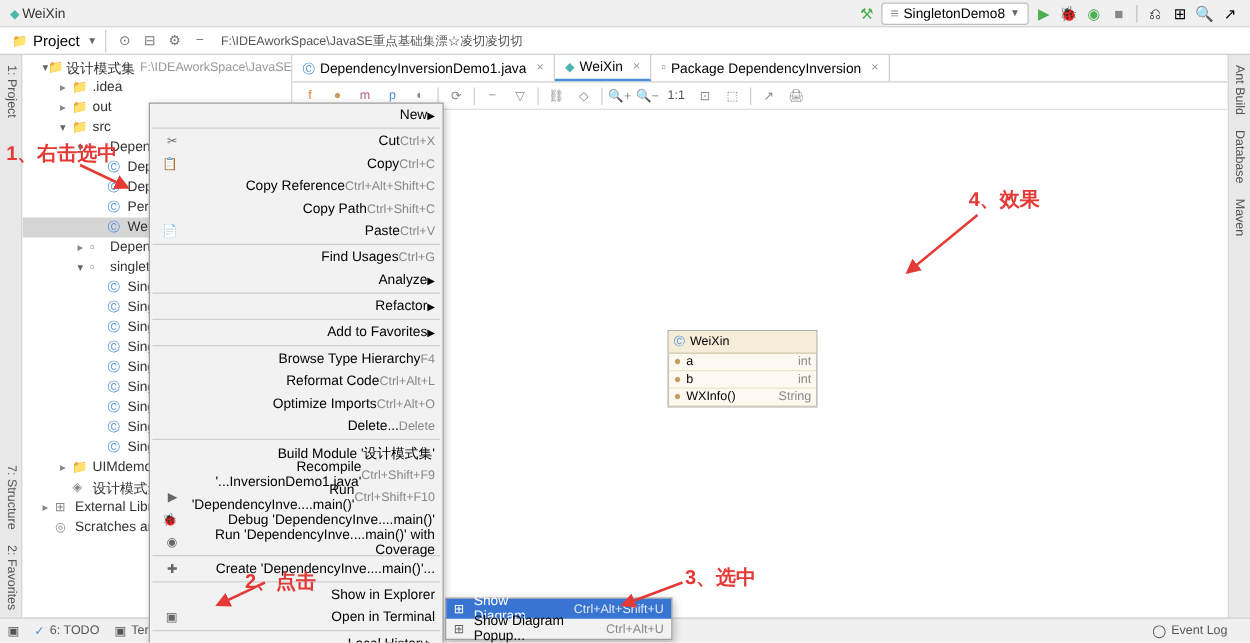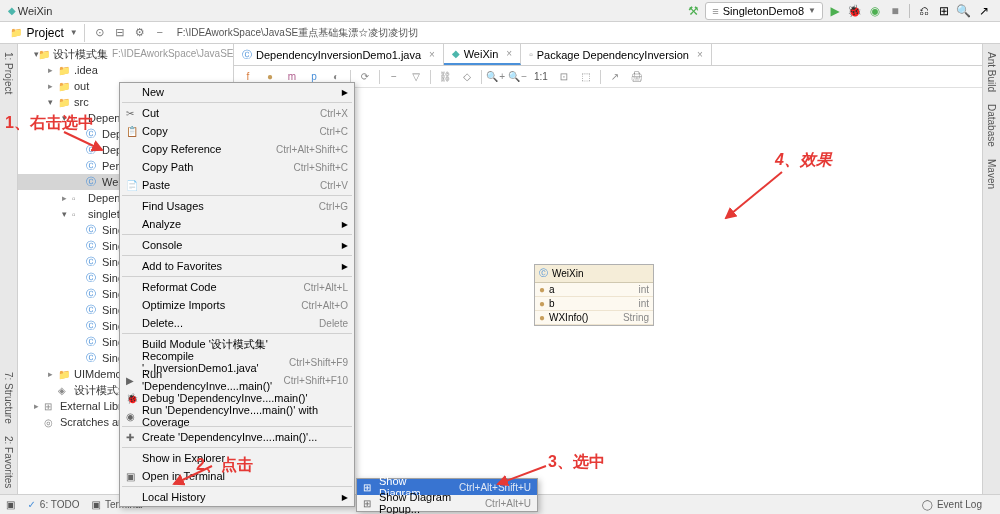--- a/index.html
+++ b/index.html
@@ -69,21 +69,21 @@
     .uml-title .ic { color: #4a90d9; font-size: 9px; }
     .uml-row { display: flex; padding: 1px 4px; border-bottom: 1px solid #eee4d0; }
     .uml-row .bullet { width: 10px; color: #c79e5c; }
     .uml-row .field { flex: 1; }
     .uml-row .typ { color: #888; text-align: right; }
     
     .right-rail { width: 18px; background: #e8e8e8; border-left: 1px solid #d0d0d0; display: flex; flex-direction: column; align-items: center; padding-top: 8px; gap: 12px; }
     .right-rail .v { writing-mode: vertical-rl; font-size: 10px; color: #555; cursor: pointer; }
     
     .context-menu { position: absolute; top: 82px; left: 119px; width: 236px; background: #f2f2f2; border: 1px solid #a0a0a0; box-shadow: 2px 2px 6px rgba(0,0,0,0.25); z-index: 100; font-size: 11px; }
-    .context-menu .mi { display: flex; align-items: center; height: 18px; padding: 0 6px; cursor: pointer; }
+    .context-menu .mi { display: flex; align-items: center; height: 18px; padding: 0 6px; cursor: pointer; text-align: right; }
     .context-menu .mi .mic { width: 16px; font-size: 10px; color: #666; }
     .context-menu .mi .label { flex: 1; }
     .context-menu .mi .shortcut { color: #888; font-size: 10px; }
     .context-menu .mi .sub { font-size: 8px; }
     .context-menu .sep { height: 1px; background: #d0d0d0; margin: 1px 2px; }
     
     .submenu { position: absolute; top: 478px; left: 356px; width: 182px; background: #f2f2f2; border: 1px solid #a0a0a0; box-shadow: 2px 2px 6px rgba(0,0,0,0.25); z-index: 101; font-size: 11px; }
     .submenu .mi { display: flex; align-items: center; height: 16px; padding: 0 6px; cursor: pointer; }
     .submenu .mi.selected { background: #3874d1; color: #fff; }
     .submenu .mi .mic { width: 16px; font-size: 10px; color: #666; }
@@ -390,30 +390,35 @@
       <span class="shortcut">Ctrl+G</span>
     </div>
     <div class="mi">
       <span class="mic"></span>
       <span class="label">Analyze</span>
       <span class="sub">▶</span>
     </div>
     <div class="sep"></div>
     <div class="mi">
       <span class="mic"></span>
-      <span class="label">Console</span>
+      <span class="label">Refactor</span>
       <span class="sub">▶</span>
     </div>
     <div class="sep"></div>
     <div class="mi">
       <span class="mic"></span>
       <span class="label">Add to Favorites</span>
       <span class="sub">▶</span>
     </div>
     <div class="sep"></div>
+    <div class="mi">
+      <span class="mic"></span>
+      <span class="label">Browse Type Hierarchy</span>
+      <span class="shortcut">F4</span>
+    </div>
     <div class="mi">
       <span class="mic"></span>
       <span class="label">Reformat Code</span>
       <span class="shortcut">Ctrl+Alt+L</span>
     </div>
     <div class="mi">
       <span class="mic"></span>
       <span class="label">Optimize Imports</span>
       <span class="shortcut">Ctrl+Alt+O</span>
     </div>
@@ -476,21 +481,21 @@
     <div class="mi">
       <span class="mic">⊞</span>
       <span class="label">Show Diagram Popup...</span>
       <span class="shortcut">Ctrl+Alt+U</span>
     </div>
   </div>
 
 <div class="annotation" style="top:113px;left:5px;">1、右击选中</div>
 <div class="annotation" style="top:455px;left:196px;">2、点击</div>
 <div class="annotation" style="top:452px;left:548px;">3、选中</div>
-<div class="annotation" style="top:150px;left:775px;font-style:italic;">4、效果</div>
+<div class="annotation" style="top:150px;left:775px;">4、效果</div>
 
 <svg class="arrow" style="top:128px;left:60px;" width="50" height="30">
     <defs>
       <marker id="ah1" markerWidth="6" markerHeight="6" refX="5" refY="3" orient="auto">
         <path d="M0,0 L6,3 L0,6 Z" fill="#e53935"></path>
       </marker>
     </defs>
     <line x1="4" y1="4" x2="42" y2="22" stroke="#e53935" stroke-width="2" marker-end="url(#ah1)"></line>
   </svg>
 <svg class="arrow" style="top:462px;left:168px;" width="50" height="30">

